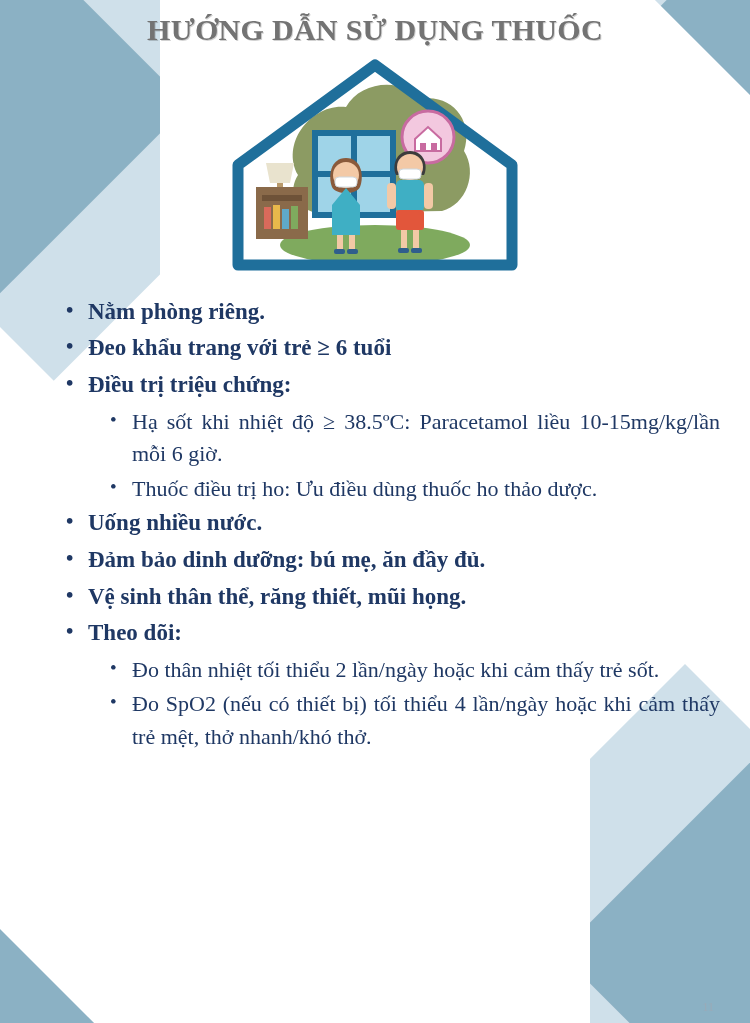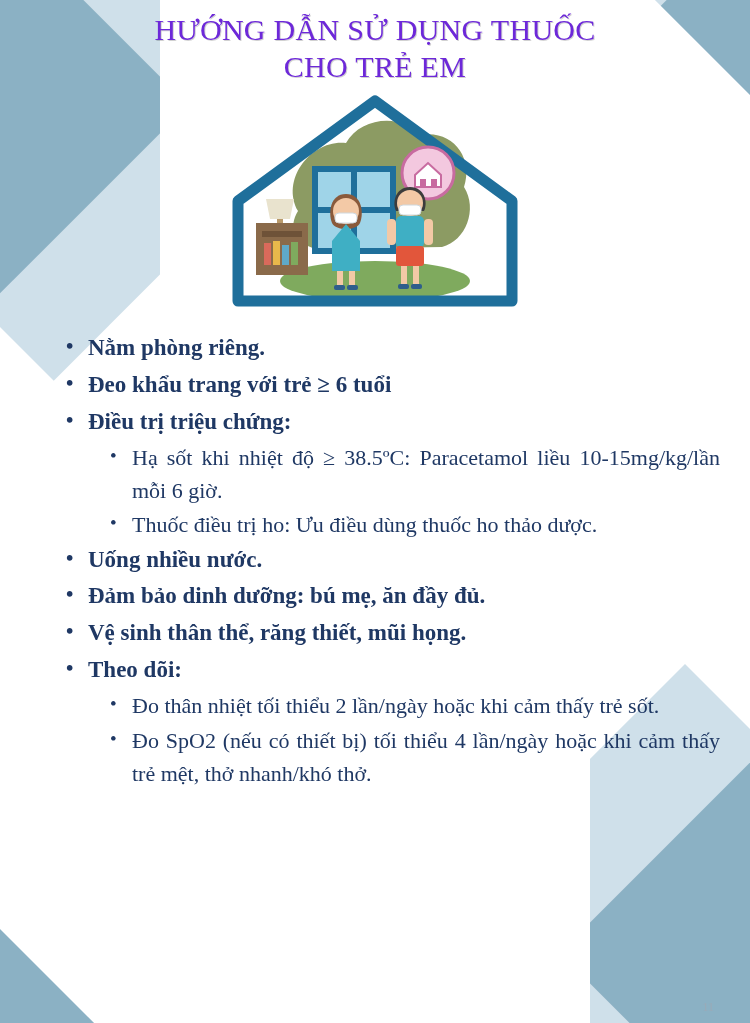--- a/index.html
+++ b/index.html
@@ -117,22 +117,22 @@
   }
 
   
   .content {
     position: absolute;
     inset: 0;
     z-index: 5;
   }
   .title {
     text-align: center;
-    color: #6d28d9;
-    font-weight: normal;
+    color: #737373;
+    font-weight: bold;
     font-size: 30px;
     line-height: 1.22;
     letter-spacing: .3px;
     padding: 12px 28px 0 28px;
     text-shadow: 1px 1px 0 rgba(0,0,0,.18);
   }
   .title div {
     white-space: nowrap;
   }
 
@@ -215,21 +215,20 @@
   <div class="deco deco-bl2"></div>
   <div class="deco deco-br"></div>
   <div class="deco deco-br2"></div>
   <div class="white-core"></div>
   <div class="white-core2"></div>
 
   <div class="content">
 
     <div class="title">
       <div>HƯỚNG DẪN SỬ DỤNG THUỐC</div>
-      <div>CHO TRẺ EM</div>
     </div>
 
     <div class="illus">
       <svg width="310" height="235" viewBox="0 0 310 235">
 
         <path d="M78 120 C60 88 92 48 126 52 C140 26 182 22 200 44 C232 38 254 66 244 96 C258 118 246 150 222 156 L96 158 C74 152 68 136 78 120 Z" fill="#8C9B63"></path>
 
         <ellipse cx="155" cy="190" rx="95" ry="20" fill="#7FAA5E"></ellipse>
 
         <path d="M155 10 L292 110 L292 210 L18 210 L18 110 Z" fill="none" stroke="#1F6F9B" stroke-width="11" stroke-linejoin="round"></path>

